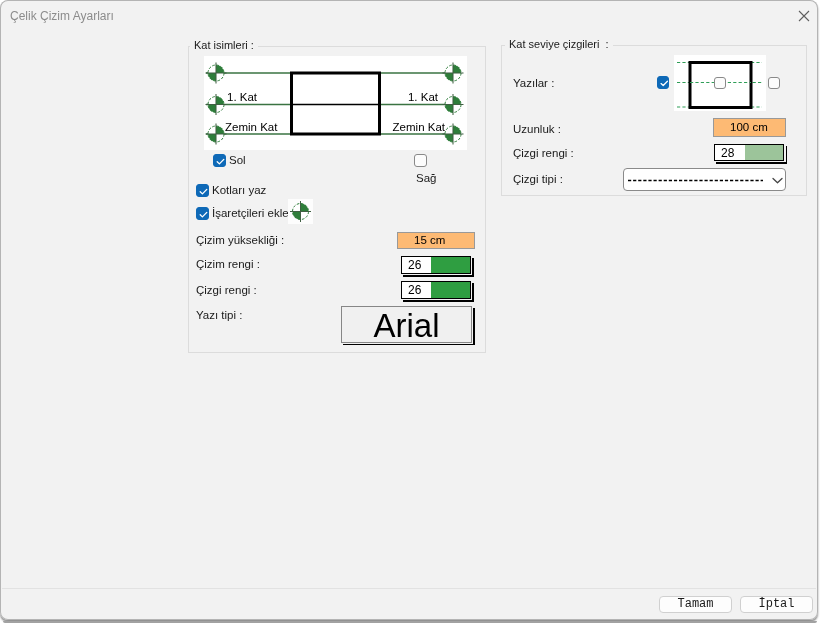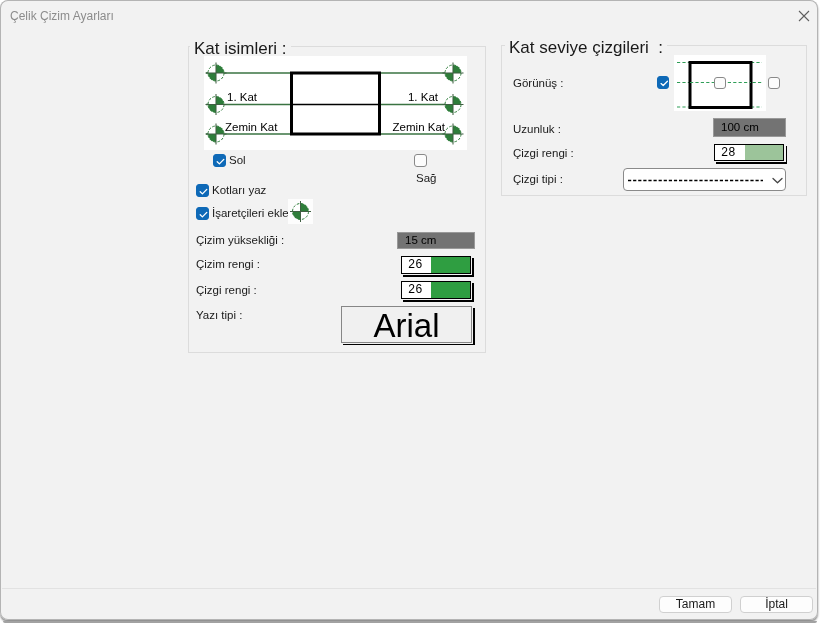--- a/index.html
+++ b/index.html
@@ -17,39 +17,39 @@
   position:absolute; left:3px; top:31px; width:167px; height:555px;
   background:#fff; border:1px solid #707070;
 }
 .sitem { position:absolute; left:10px; font-size:11.5px; color:#1a1a1a; white-space:nowrap; }
 #sel {
   position:absolute; left:2px; top:84px; width:160px; height:24px;
   border:1px solid #cf9a3d; border-radius:3px;
   background:linear-gradient(to bottom,#fdf3d4 0%,#fbe3a6 28%,#f9d078 50%,#f5ba4e 72%,#f4b348 88%,#f7c76e 100%);
 }
 .group { position:absolute; border:1px solid #dcdcdc; }
-.glabel { position:absolute; top:-8px; background:#f2f2f2; padding:0 4px; font-size:17px; color:#1a1a1a; white-space:nowrap; }
+.glabel { position:absolute; top:-8px; background:#f2f2f2; padding:0 4px; font-size:11px; color:#1a1a1a; white-space:nowrap; }
 .panel { position:absolute; background:#fff; }
 .cb { position:absolute; width:13px; height:13px; border-radius:3px; }
 .cb.on { background:#0e69b7; border:1px solid #0e69b7; }
 .cb.off { background:#fcfcfc; border:1px solid #898989; }
 .cb.on svg { position:absolute; left:0; top:0; }
 .field {
-  position:absolute; background:#737373; border:1px solid #999;
-  font-size:11.5px; color:#000; line-height:15px; padding-left:7px; white-space:nowrap;
+  position:absolute; background:#fdba74; border:1px solid #999;
+  font-size:11.5px; color:#000; line-height:15px; padding-left:16px; white-space:nowrap;
 }
 .colorw {
   position:absolute; background:#fff; border:1.5px solid #000;
 }
-.colorw .num { position:absolute; left:6px; top:1px; font-size:12px; color:#000;font-family:Liberation Mono, monospace; }
+.colorw .num { position:absolute; left:6px; top:1px; font-size:12px; color:#000; }
 .colorw .sw { position:absolute; top:0; bottom:0; right:0; }
 .sh { position:absolute; background:#000; }
 .btn {
   position:absolute; background:#fdfdfd; border:1px solid #d0d0d0; border-radius:4px;
-  font-size:12px; color:#1a1a1a; text-align:center;
+  font-size:12px; color:#1a1a1a; text-align:center;font-family:Liberation Mono, monospace;
 }
 </style>
 </head>
 <body>
 <div id="win">
   <div id="title">Çelik Çizim Ayarları</div>
   <svg id="closex" viewBox="0 0 16 16">
       <path d="M3 3 L13 13 M13 3 L3 13" stroke="#5f5f5f" stroke-width="1.1" fill="none"></path>
     </svg>
 
@@ -141,21 +141,21 @@
   <div class="sh" style="left:403px; top:299.8px; width:71px; height:1.9px;"></div>
 
   <div class="t12" style="position:absolute; left:196px; top:309px;">Yazı tipi :</div>
   <div style="position:absolute; left:341px; top:306px; width:131px; height:37px; background:#f0f0f0; border:1px solid #868686; text-align:center; font-size:33px; color:#000; line-height:38px;">Arial</div>
   <div class="sh" style="left:473.2px; top:308px; width:1.6px; height:37px;"></div>
   <div class="sh" style="left:343px; top:343.6px; width:131.8px; height:1.6px;"></div>
 
   <div class="group" style="left:501px; top:45px; width:306px; height:151px;">
     <div class="glabel" style="left:3px;">Kat seviye çizgileri&nbsp; :</div>
   </div>
-  <div class="t12" style="position:absolute; left:513px; top:76.5px;">Görünüş :</div>
+  <div class="t12" style="position:absolute; left:513px; top:76.5px;">Yazılar :</div>
   <div class="cb on" style="left:656.5px; top:76px; width:12.5px; height:12.5px;">
       <svg width="12.5" height="12.5" viewBox="0 0 13 13">
         <path d="M3.2 6.8 L5.4 8.9 L9.8 4.4" stroke="#fff" stroke-width="1.3" fill="none" stroke-linecap="round" stroke-linejoin="round"></path>
       </svg>
     </div>
   <div class="panel" style="left:674px; top:55px; width:92px; height:56px;">
     <svg width="92" height="56" viewBox="0 0 92 56">
       <line x1="3" y1="7.5" x2="15" y2="7.5" stroke="#2f9e57" stroke-width="1.2" stroke-dasharray="3.2,2.2"></line>
       <line x1="77" y1="7.5" x2="88" y2="7.5" stroke="#2f9e57" stroke-width="1.2" stroke-dasharray="3.2,2.2"></line>
       <line x1="3" y1="27.5" x2="88" y2="27.5" stroke="#2f9e57" stroke-width="1.2" stroke-dasharray="3.2,2.2"></line>

